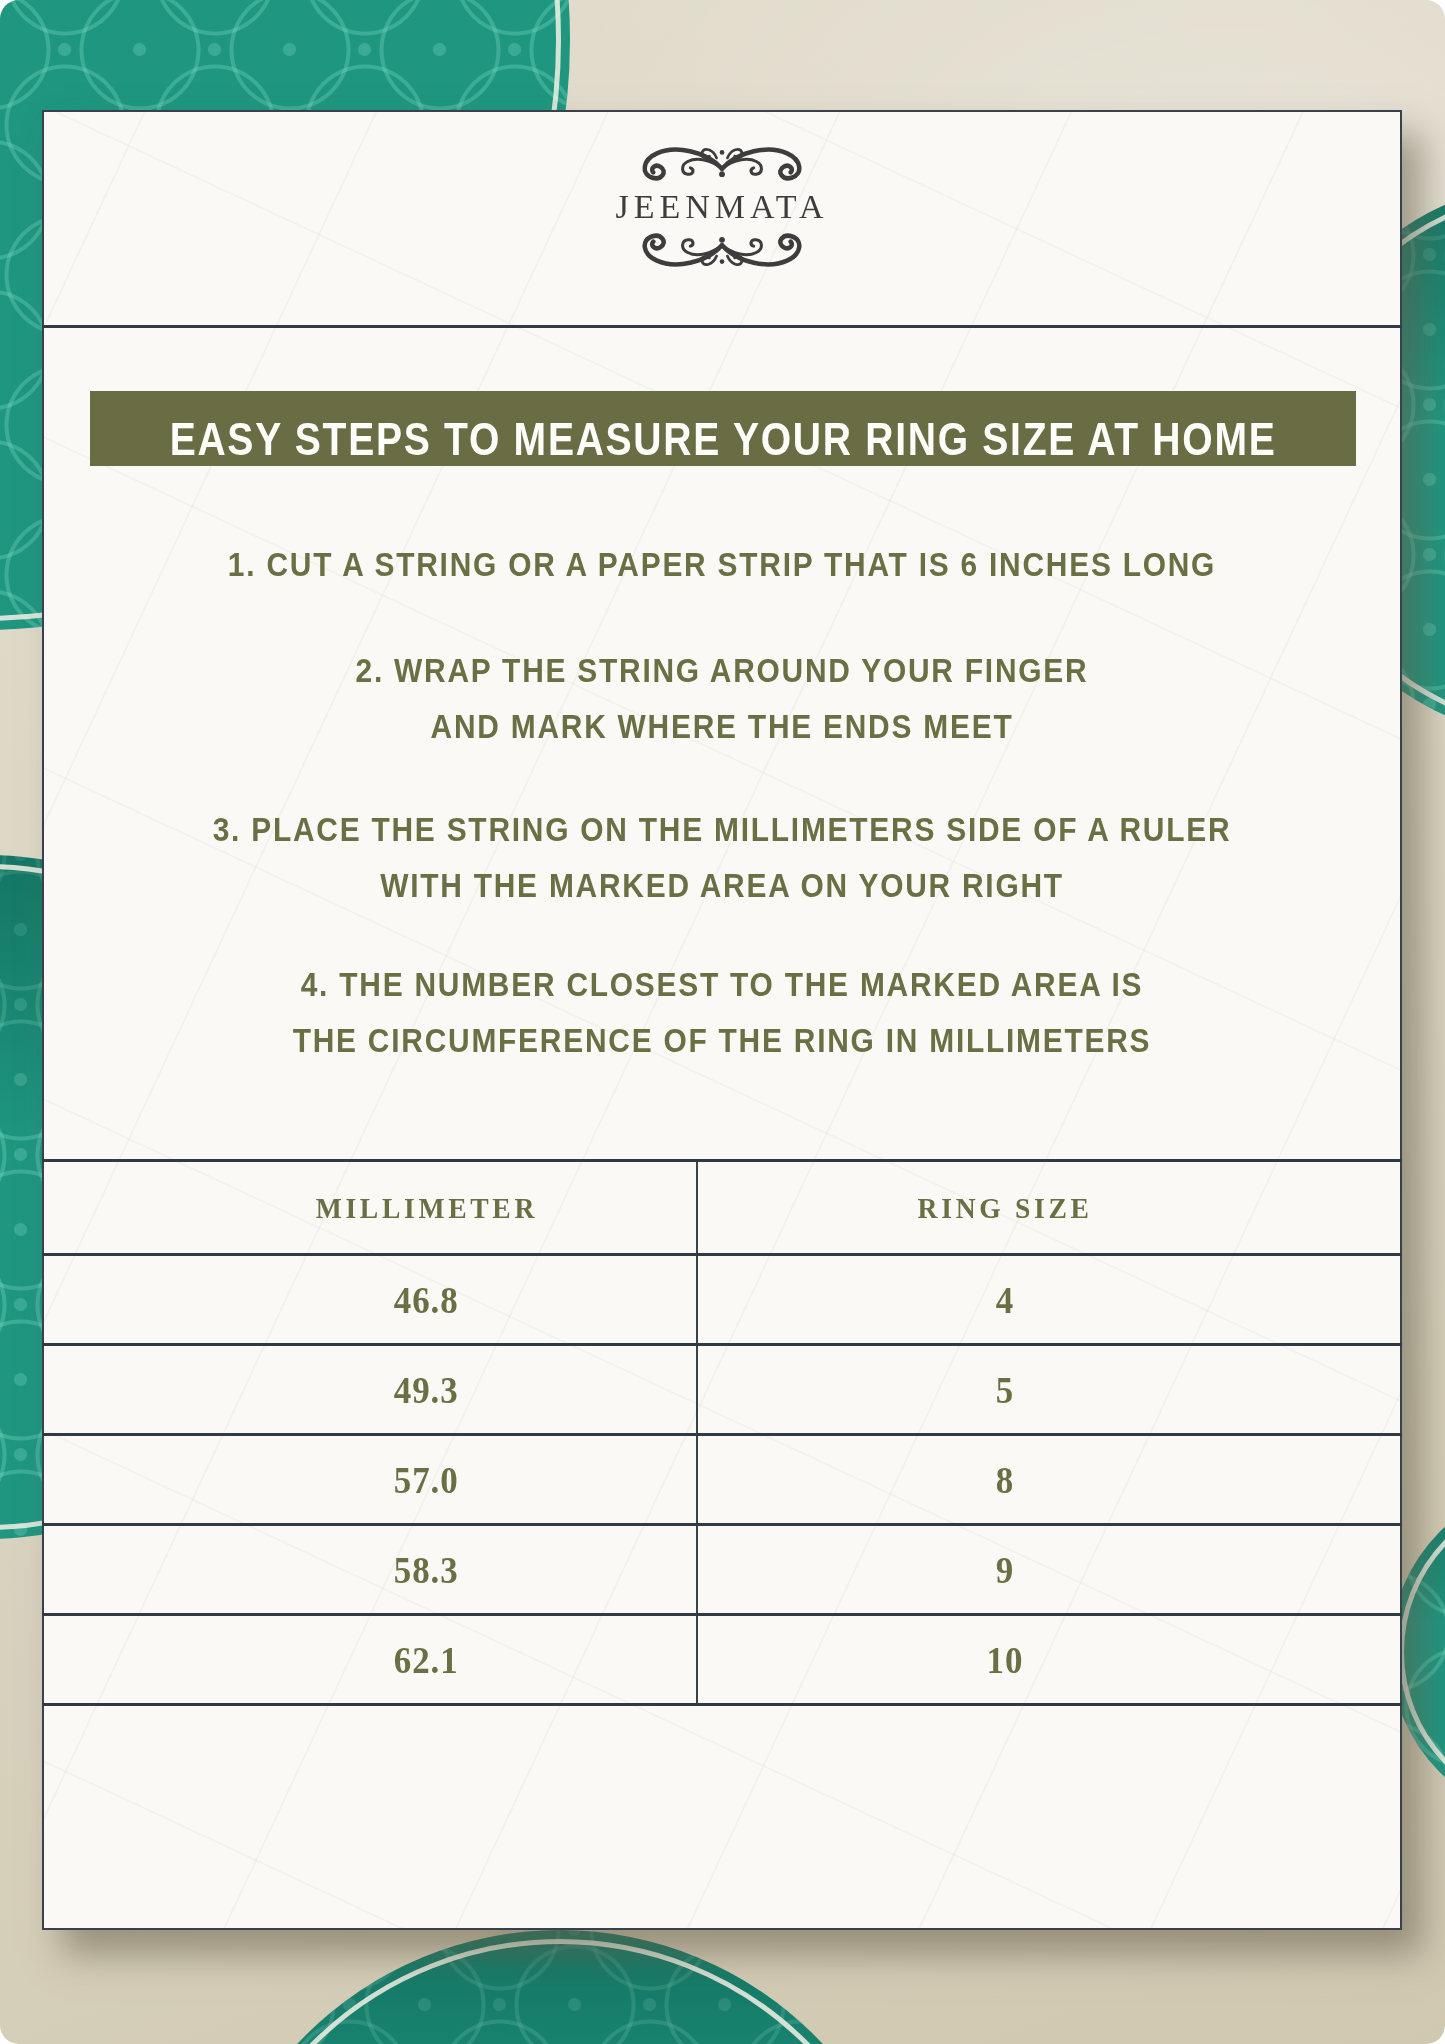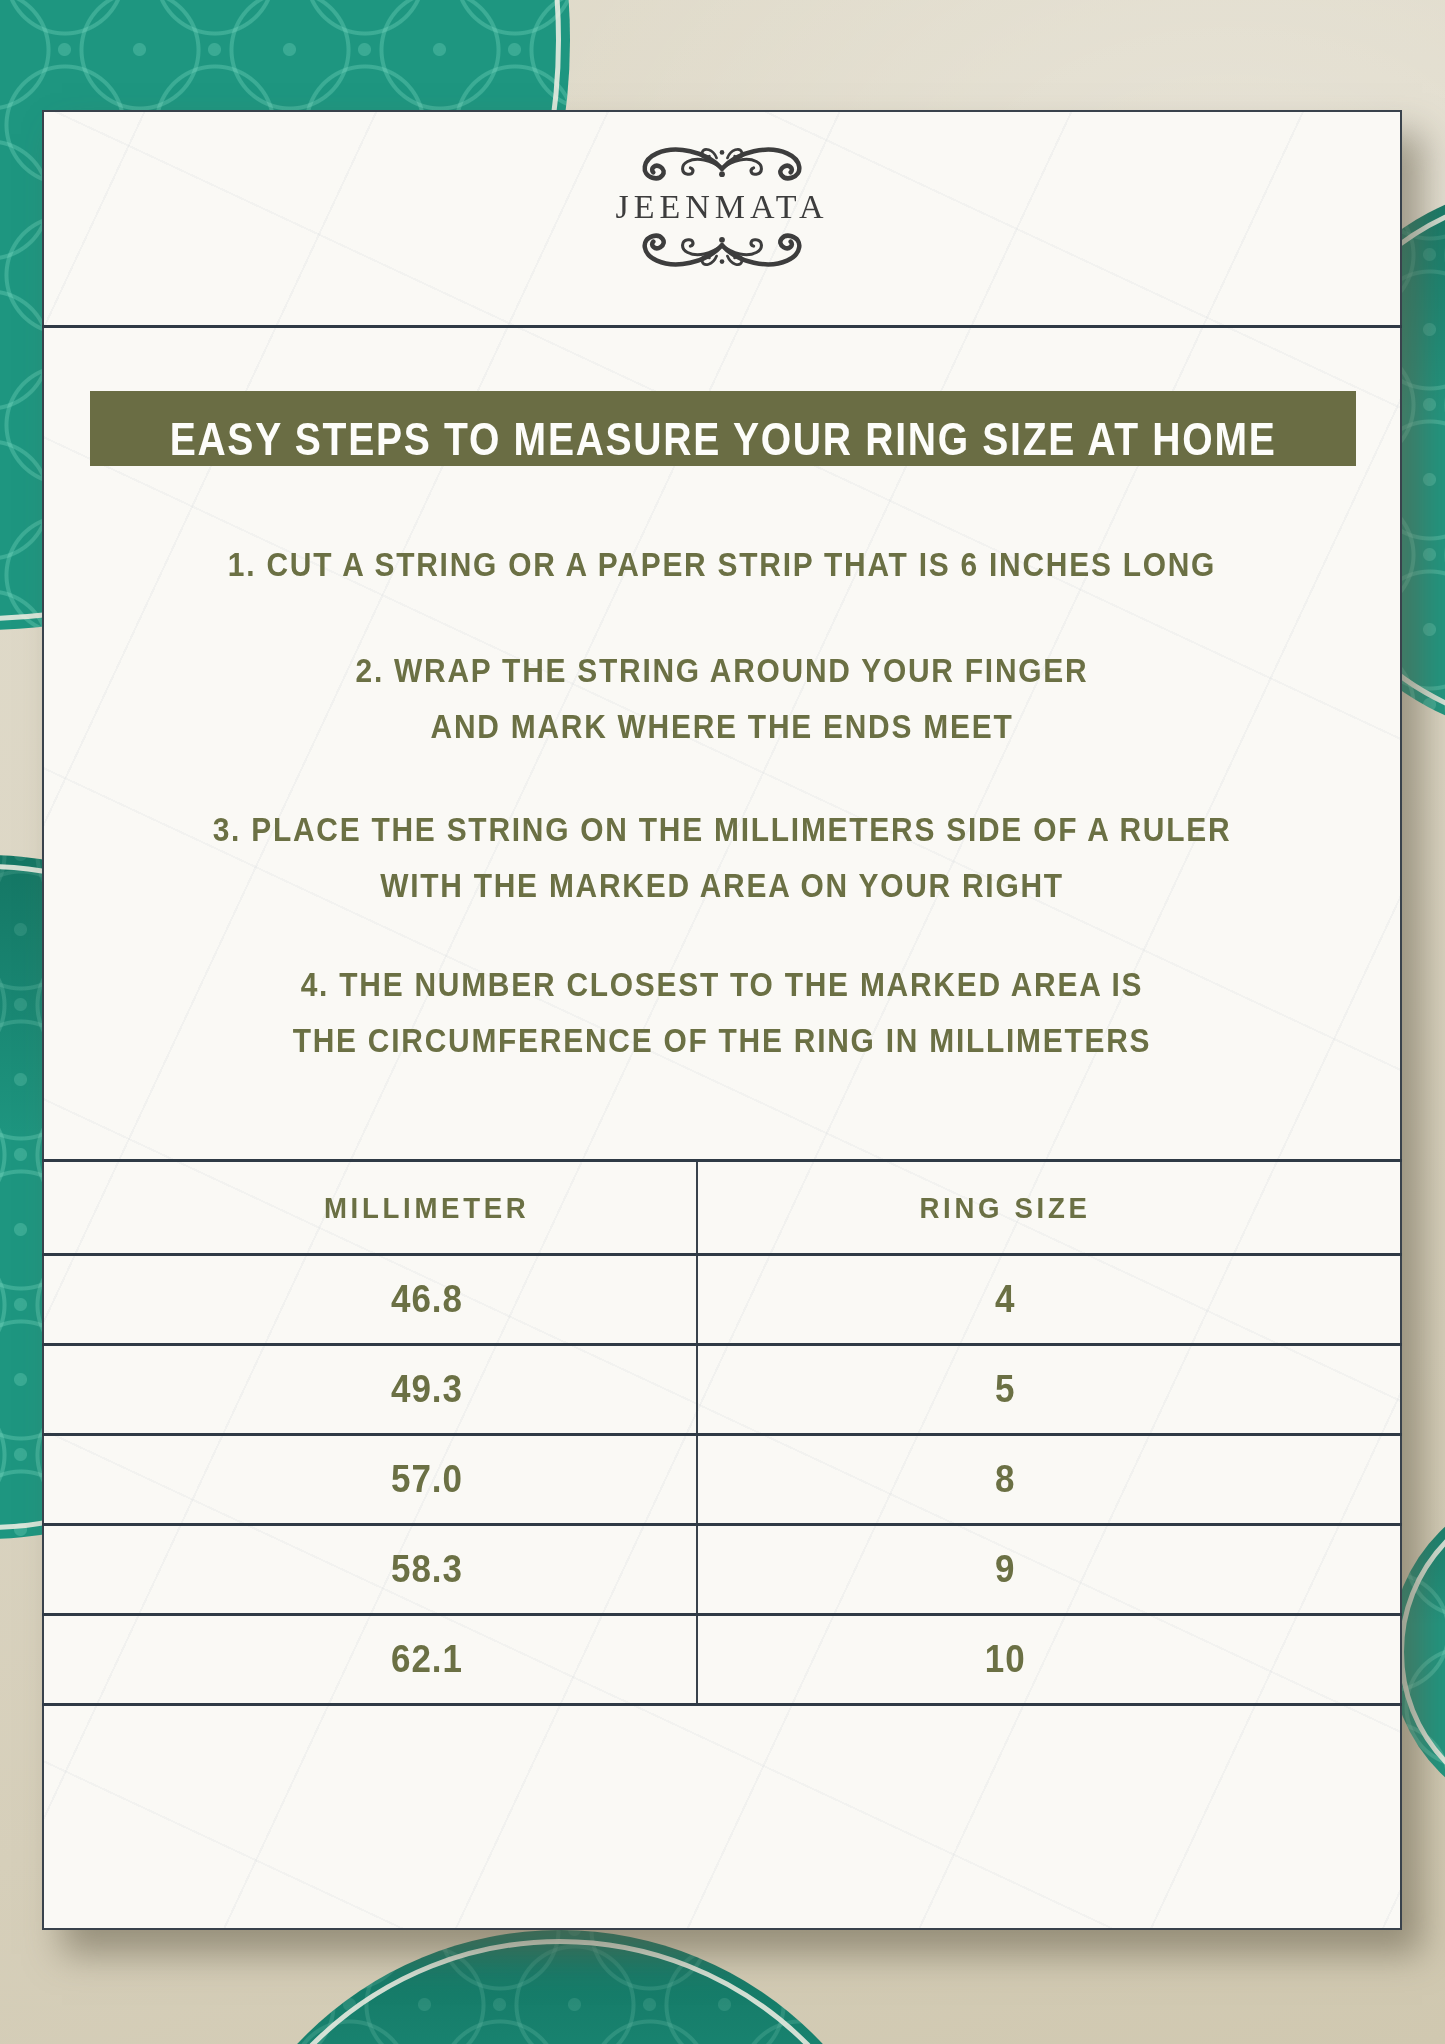--- a/index.html
+++ b/index.html
@@ -2,20 +2,21 @@
 <html><head>
 <meta charset="utf-8">
 <style>
   html,body{margin:0;padding:0;}
   .stage{
     position:relative; width:1445px; height:2044px; overflow:hidden;
     font-family:"Liberation Sans", sans-serif;
     background:
       radial-gradient(1200px 800px at 85% 10%, rgba(255,255,255,.28), transparent 60%),
       linear-gradient(160deg,#e1dccc 0%, #dcd6c4 45%, #d0c8b0 100%);
+    border-radius: 19px;
   }
   
   .blob{
     position:absolute; border-radius:50%;
     background-color:#1e9680;
     background-image:
       linear-gradient(180deg, rgba(6,70,58,.40), rgba(6,70,58,0) 42%),
       radial-gradient(circle, rgba(255,255,255,0) 56px, rgba(130,224,201,.30) 57px, rgba(130,224,201,.30) 60px, rgba(255,255,255,0) 61px),
       radial-gradient(circle, rgba(255,255,255,0) 56px, rgba(130,224,201,.30) 57px, rgba(130,224,201,.30) 60px, rgba(255,255,255,0) 61px),
       radial-gradient(circle, rgba(130,224,201,.28) 0 6px, rgba(255,255,255,0) 7px);
@@ -70,21 +71,21 @@
   
   .step{
     position:absolute; left:0; right:0; text-align:center;
     color:#6b7044; font-weight:700; font-size:34px; letter-spacing:2px;
     line-height:56px; transform:scaleX(.88); transform-origin:center; white-space:nowrap;
   }
   .step-1{top:424px;} .step-2{top:530px;} .step-3{top:689px;} .step-4{top:844px;}
   
   .size-table{
     position:absolute; top:1047px; left:-2px; width:1360px;
-    border-collapse:collapse; table-layout:fixed;
+    border-collapse:collapse; table-layout:fixed;font-family:Liberation Serif, serif;
   }
   .size-table th, .size-table td{
     width:50%; text-align:center; color:#6b7044; font-weight:700;
     border-top:3px solid #2f3a45;
     padding-left:43px;
   }
   .size-table th{height:89px; font-size:30px; letter-spacing:4px;}
   .size-table td{height:85px; font-size:38px; letter-spacing:1px;}
   .size-table tr > *:first-child{border-right:2px solid #39424c; padding-left:116px;}
   .size-table tr > *:last-child{padding-right:134px;}

